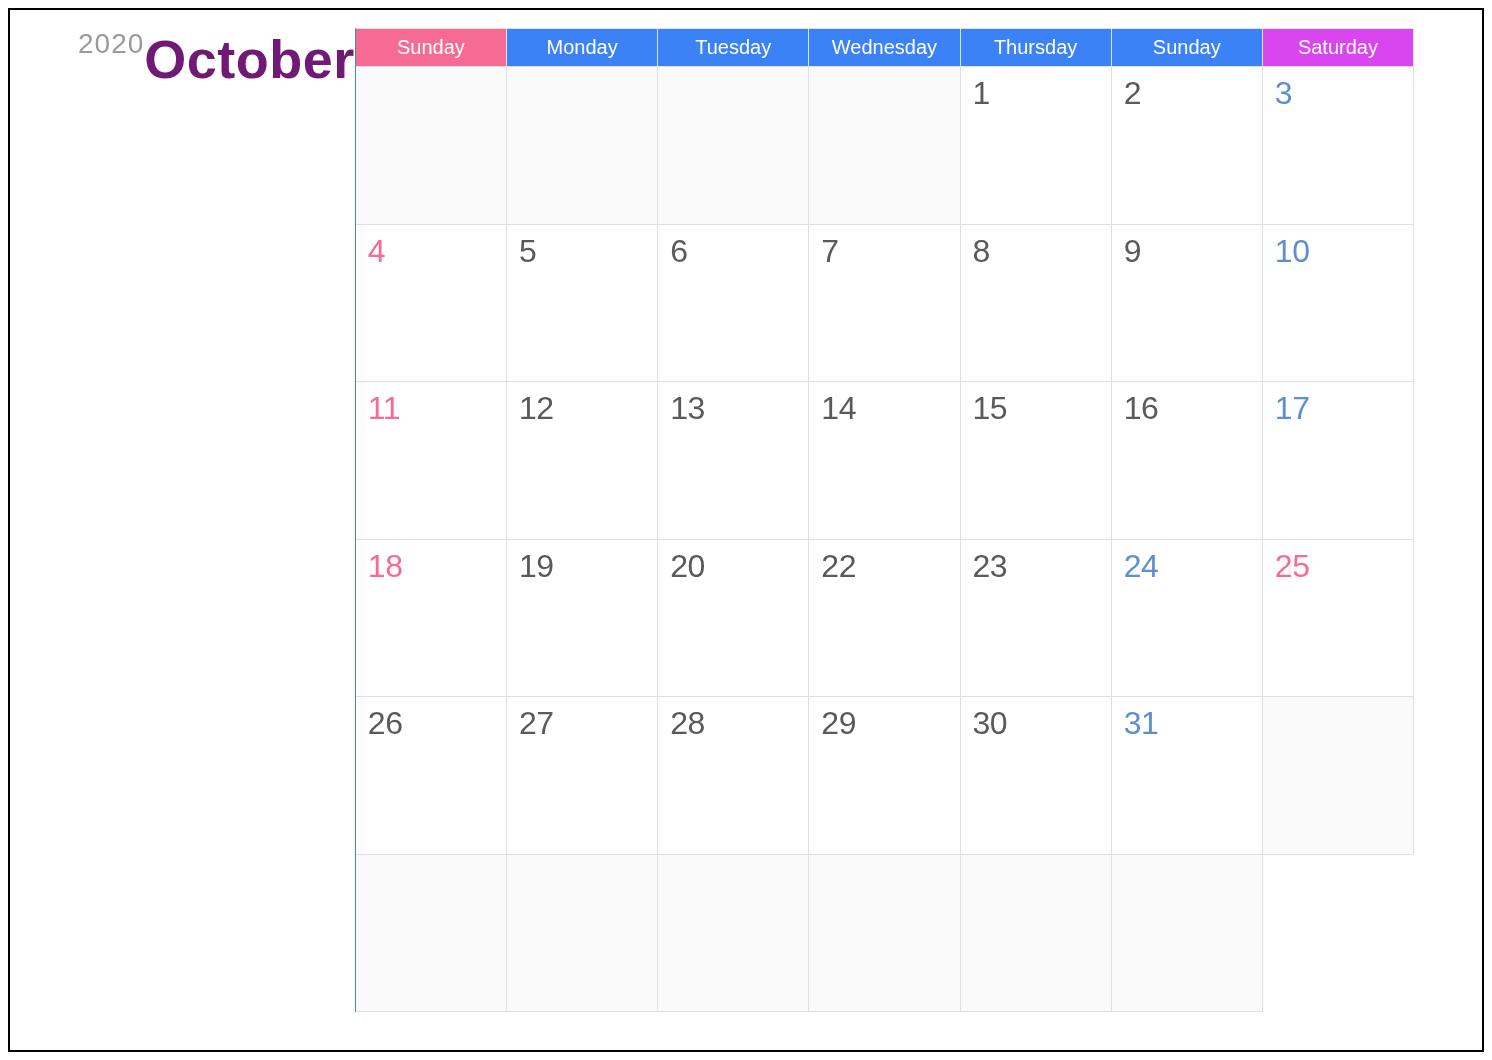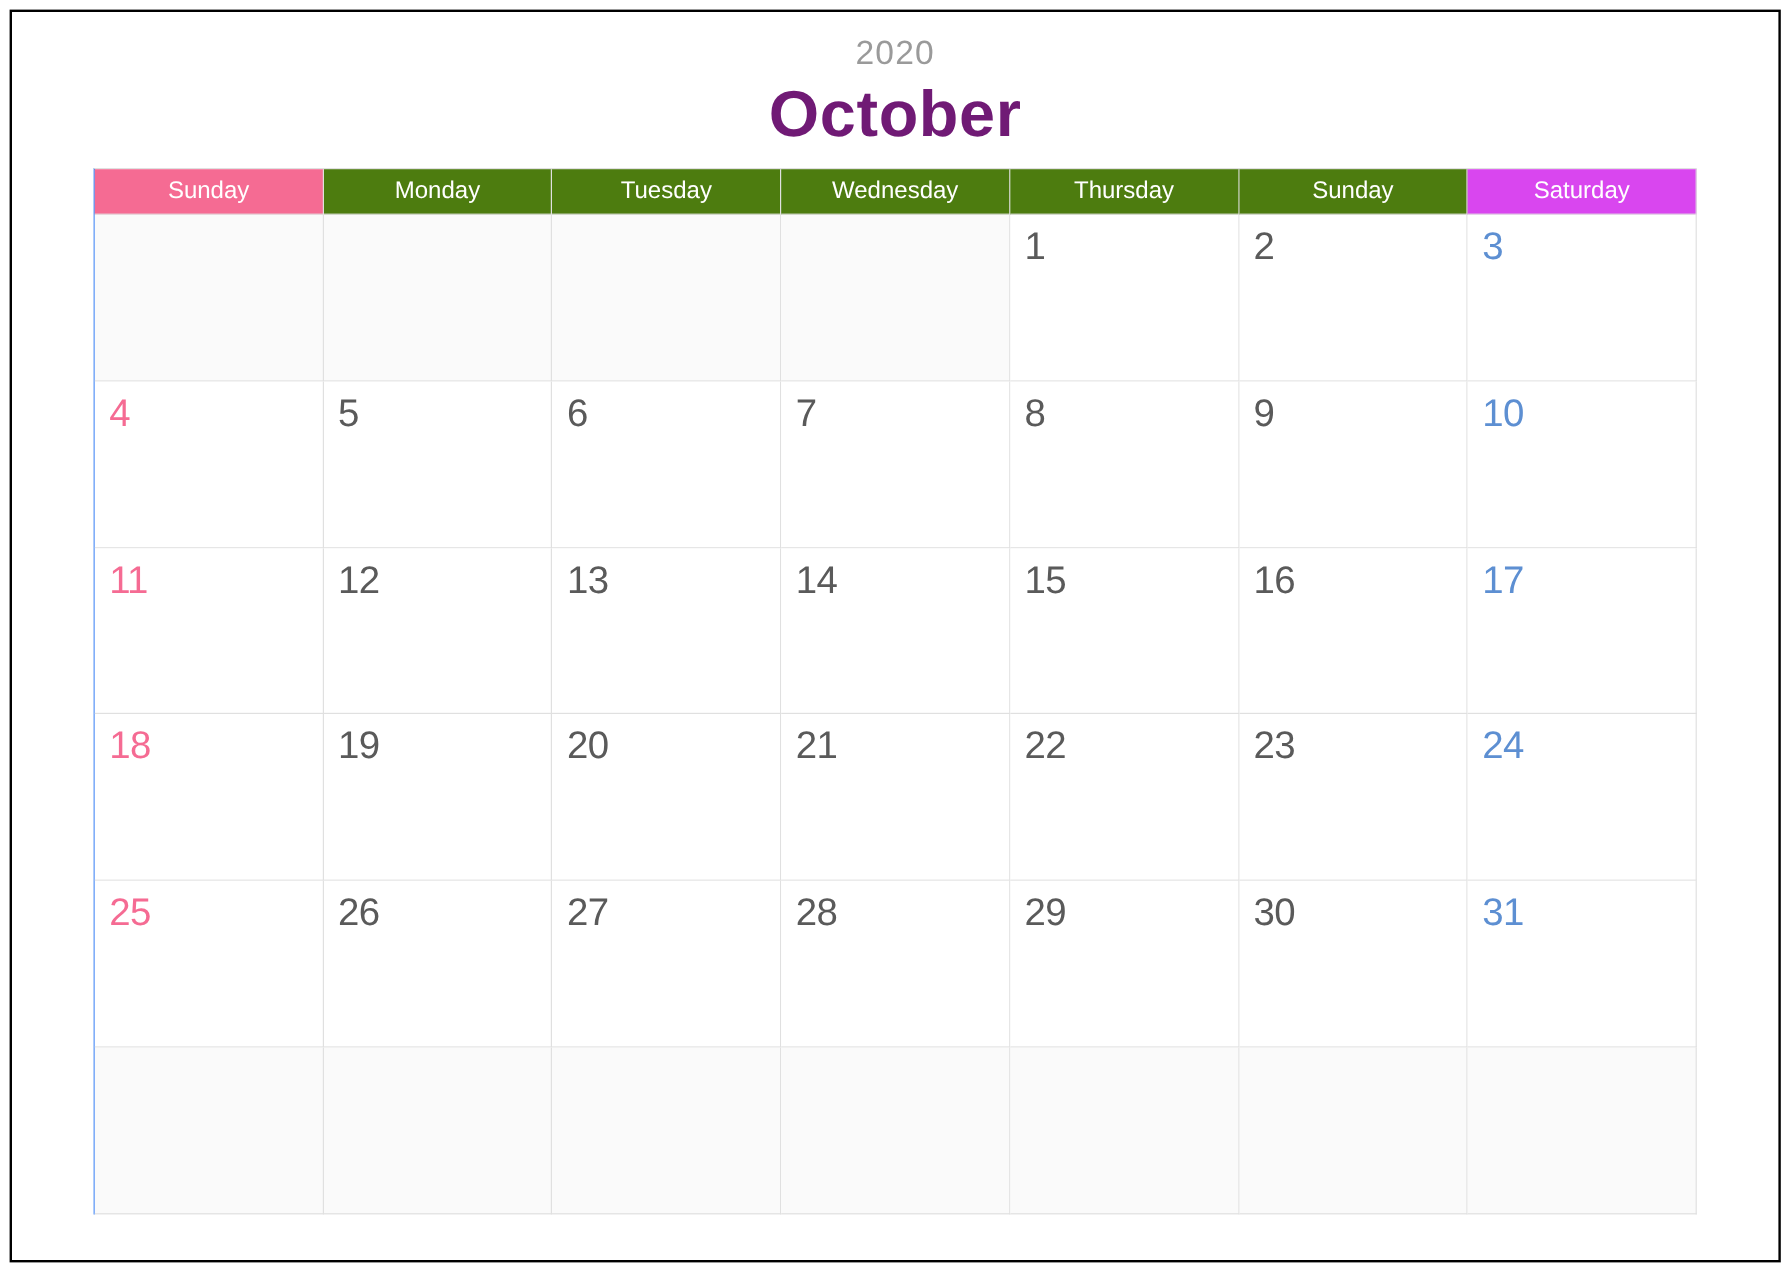--- a/index.html
+++ b/index.html
@@ -9,21 +9,21 @@
       width: 1492px;
       height: 1060px;
       padding: 8px;
     }
     .frame {
       width: 100%;
       height: 100%;
       border: 2px solid #000;
       padding: 18px 68px 38px 68px;
       display: flex;
-      flex-direction: column;
+      flex-direction: row;
     }
     .year {
       text-align: center;
       color: #9a9a9a;
       font-size: 28px;
       font-weight: 400;
       letter-spacing: 1px;
       margin-bottom: 4px;
     }
     .month {
@@ -46,21 +46,21 @@
       display: flex;
       align-items: center;
       justify-content: center;
       color: #ffffff;
       font-size: 20px;
       font-weight: 400;
       border-right: 1px solid #e0e0e0;
       border-bottom: 1px solid #e0e0e0;
     }
     .hdr.sun { background: #f56b93; }
-    .hdr.wk  { background: #4d7c0f; }
+    .hdr.wk  { background: #3b82f6; }
     .hdr.sat { background: #d946ef; }
     .cell {
       border-right: 1px solid #e0e0e0;
       border-bottom: 1px solid #e0e0e0;
       background: #ffffff;
     }
     .cell.g { background: #fafafa; }
     .num {
       padding: 8px 0 0 12px;
       font-size: 32px;
@@ -157,23 +157,20 @@
     <div class="cell">
         <div class="num sun">18</div>
       </div>
     <div class="cell">
         <div class="num wk">19</div>
       </div>
     <div class="cell">
         <div class="num wk">20</div>
       </div>
     <div class="cell">
-        <div class="num wk">21</div>
-      </div>
-    <div class="cell">
         <div class="num wk">22</div>
       </div>
     <div class="cell">
         <div class="num wk">23</div>
       </div>
     <div class="cell">
         <div class="num sat">24</div>
       </div>
 
     <div class="cell">

